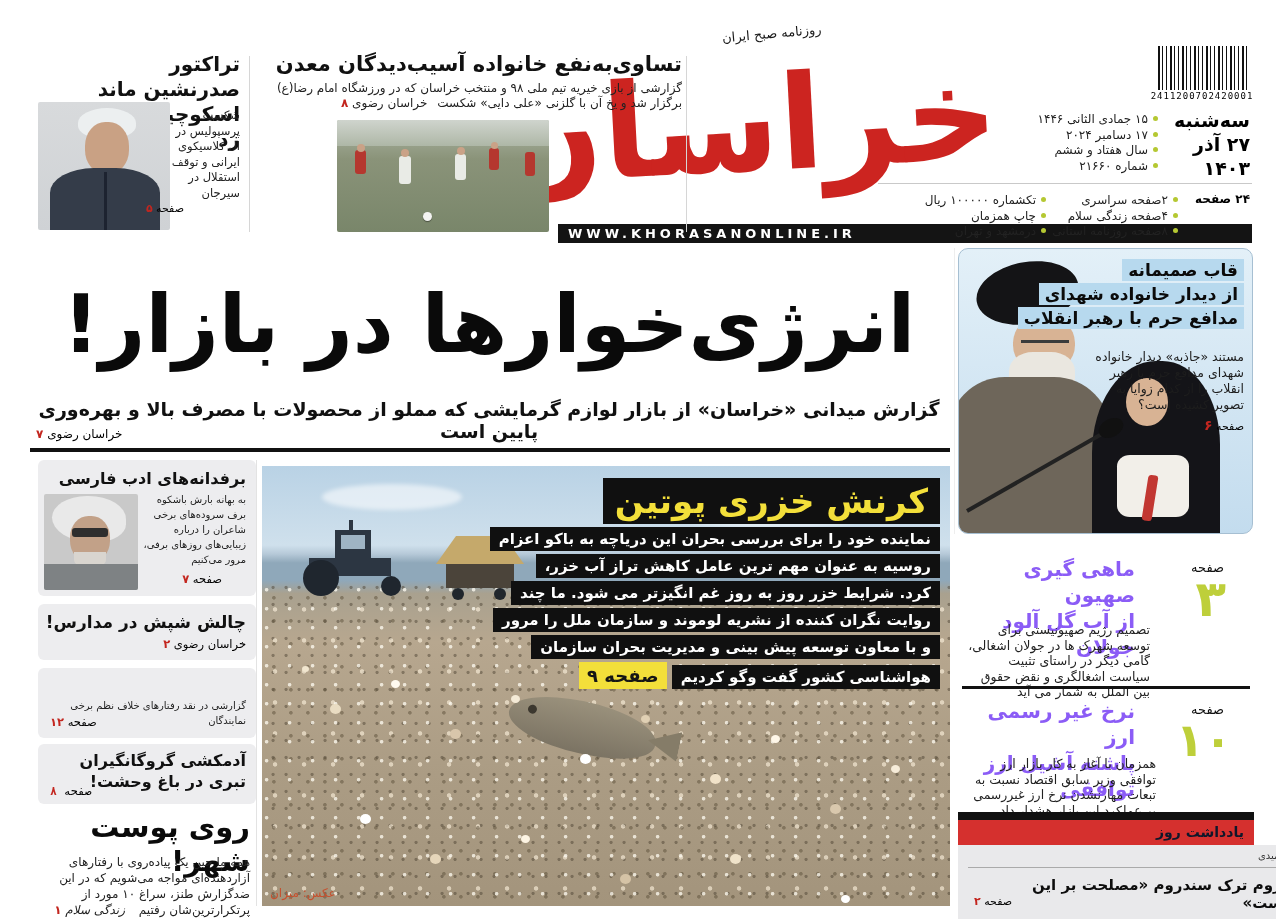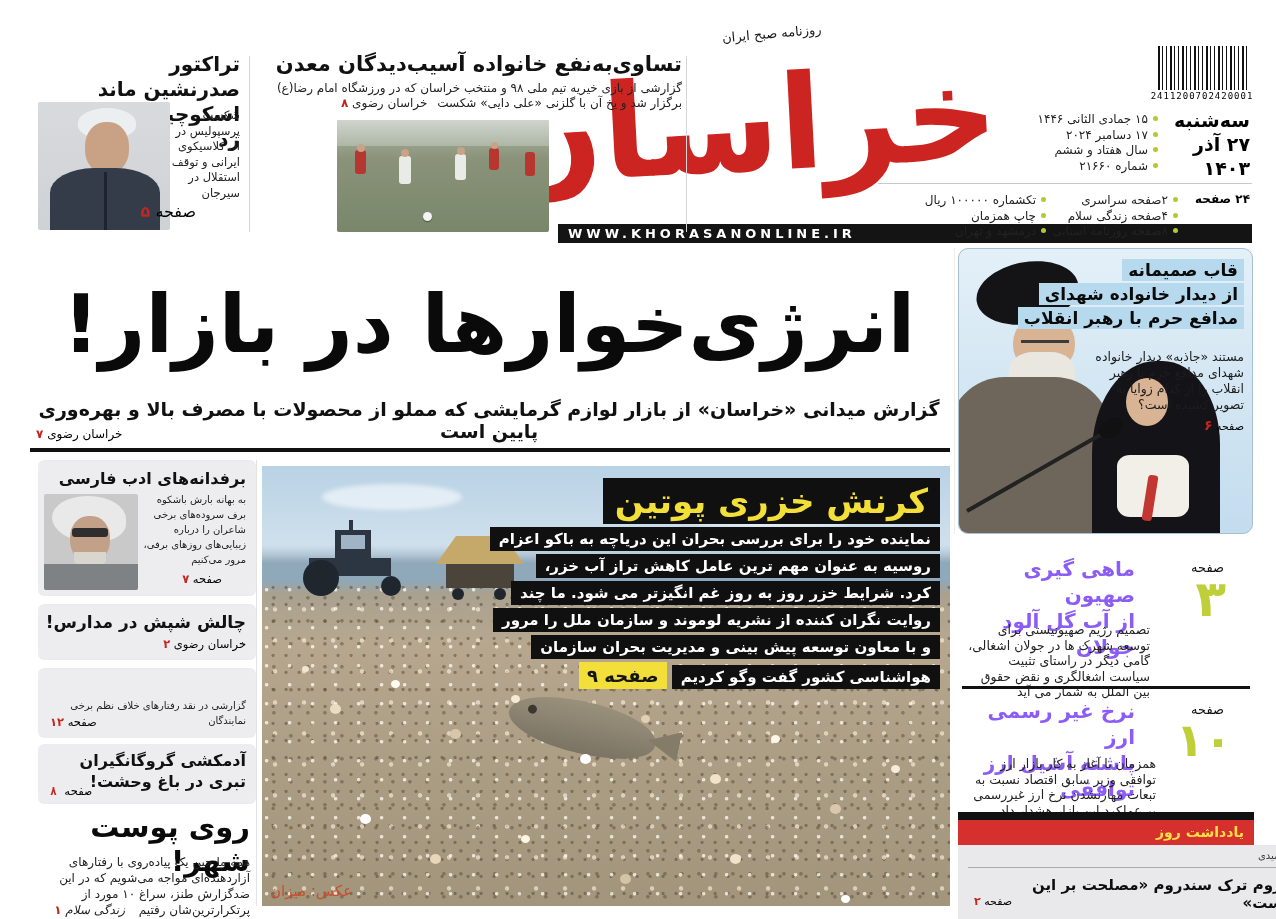--- a/index.html
+++ b/index.html
@@ -34,42 +34,42 @@
   .black-rule{background:#111;}
 
   
   .leader-card{left:958px;top:248px;width:295px;height:286px;border:1px solid #a6bfd2;border-radius:10px;background:linear-gradient(180deg,#e3f0f8,#c3dcee);overflow:hidden;box-sizing:border-box;}
   .lc-line{text-align:right;margin-bottom:2px;}
   .lc-line span{display:inline-block;background:#b7d9ee;padding:1px 6px;font-size:17px;font-weight:bold;color:#0b0b0b;}
   .ri-label{font-size:13px;color:#111;}
   .ri-num{color:#becf3a;font-weight:bold;}
   .ri-title{font-size:20px;line-height:26px;font-weight:bold;text-align:right;color:#8b5cf6;}
   .ri-sum{font-size:12.5px;line-height:15.5px;text-align:right;color:#222;}
-  .note-red{left:958px;top:820px;width:296px;height:32px;background:#d5302e;color:#fde047;font-size:14px;font-weight:bold;line-height:25px;text-align:right;padding-left:24px;padding-right:10px;box-sizing:border-box;}
+  .note-red{left:958px;top:820px;width:296px;height:32px;background:#d5302e;color:#0f172a;font-size:14px;font-weight:bold;line-height:25px;text-align:right;padding-left:24px;padding-right:10px;box-sizing:border-box;}
   .note-panel{left:958px;top:845px;width:340px;height:74px;background:#e9e9eb;}
 
   
   .sb-box{left:38px;width:218px;background:#ededef;border-radius:6px;}
   .sb-title{font-size:16px;line-height:21px;font-weight:bold;text-align:right;color:#111;}
   .sb-sum{font-size:10px;line-height:15px;text-align:right;color:#222;}
 
   
   .caspian{left:262px;top:466px;width:688px;height:440px;overflow:hidden;background:linear-gradient(180deg,#b9d2e5 0%,#cfe0ec 18%,#b6c9d8 20%,#8fa8ba 22%,#8fa8ba 26%,#a9a18f 29%,#b7a78f 40%,#ab9c84 70%,#a3947c 100%);}
   .speckle{position:absolute;left:0;right:0;top:118px;bottom:0;background-image:
     radial-gradient(circle at 20% 30%, rgba(255,252,242,.75) 1.4px, transparent 2.2px),
     radial-gradient(circle at 70% 60%, rgba(92,80,58,.5) 1.4px, transparent 2.2px),
     radial-gradient(circle at 45% 82%, rgba(255,244,224,.6) 1.8px, transparent 2.6px),
     radial-gradient(circle at 85% 20%, rgba(70,60,45,.45) 1.2px, transparent 2px);
     background-size:23px 19px,17px 23px,29px 31px,13px 17px;}
   .ov{position:absolute;right:10px;top:12px;text-align:right;z-index:5;}
   .ov-title span{display:inline-block;background:#101010;color:#f3df3a;font-size:34px;font-weight:bold;padding:3px 12px;}
   .ov-line{margin-top:3px;}
   .ov-line span.t{display:inline-block;background:#101010;color:#fff;font-size:15px;font-weight:bold;padding:3px 9px;}
   .ov-line span.chip{display:inline-block;background:#f3df3a;color:#151515;font-size:18px;font-weight:bold;padding:3px 8px;margin-left:2px;}
-  .credit{position:absolute;left:8px;bottom:6px;color:#c6502e;font-size:15px;z-index:6;}
+  .credit{position:absolute;left:8px;bottom:6px;color:#c6502e;font-size:12px;z-index:6;}
 </style>
 </head>
 <body>
 
 <div class="page">
 
   <div class="abs logo">خراسان</div>
   <div class="abs tagline">روزنامه صبح ایران</div>
   <div class="abs urlbar">WWW.KHORASANONLINE.IR</div>
   <div class="abs barcode"></div>
@@ -108,21 +108,21 @@
       <div>تراکتور صدرنشین ماند</div>
       <div>اسکوچیچ رکورد زد</div>
     </div>
     <div class="abs photo" style="left:0;top:50px;width:132px;height:128px;background:linear-gradient(180deg,#d8dadc 0%,#cfd2d5 100%);">
       <div class="abs" style="left:40px;top:6px;width:58px;height:30px;background:#eceff0;border-radius:50% 50% 40% 40%;"></div>
       <div class="abs" style="left:47px;top:20px;width:44px;height:52px;background:#c9a184;border-radius:46%;"></div>
       <div class="abs" style="left:12px;top:66px;width:110px;height:62px;background:#343c49;border-radius:40% 40% 0 0;"></div>
       <div class="abs" style="left:66px;top:70px;width:3px;height:58px;background:#1d2330;"></div>
     </div>
     <div class="ts-sum" style="position:absolute;right:0;top:56px;width:70px;">شکست پرسپولیس در ال کلاسیکوی ایرانی و توقف استقلال در سیرجان</div>
-    <div class="abs" style="right:44px;top:150px;font-size:16px;">
+    <div class="abs" style="right:56px;top:150px;font-size:11px;">
       <span>صفحه</span>
       <span class="rp">۵</span>
     </div>
   </div>
 
   <div class="vline" style="left:249px;top:56px;height:176px;"></div>
 
   <div class="abs" style="left:258px;top:52px;width:424px;height:182px;">
     <div class="ts-title" style="font-size:21px;">تساوی‌به‌نفع خانواده آسیب‌دیدگان معدن</div>
     <div class="ts-sum" style="margin-top:4px;font-size:12px;line-height:15px;">

